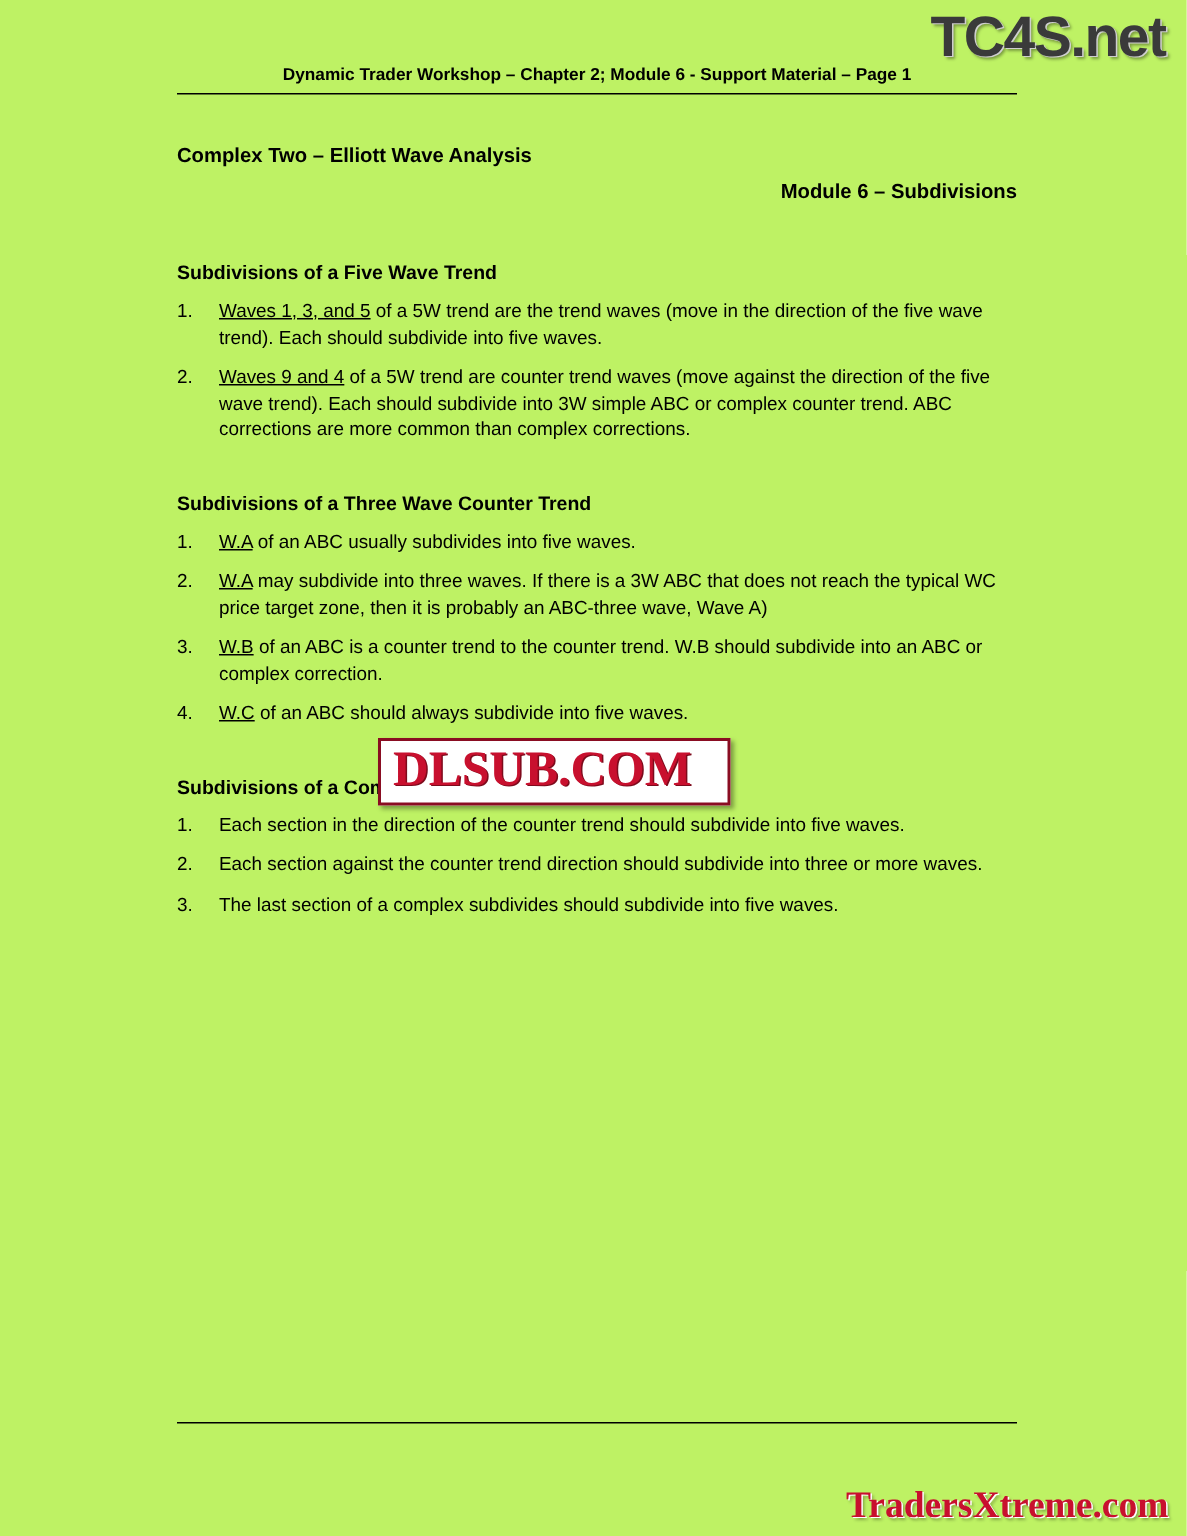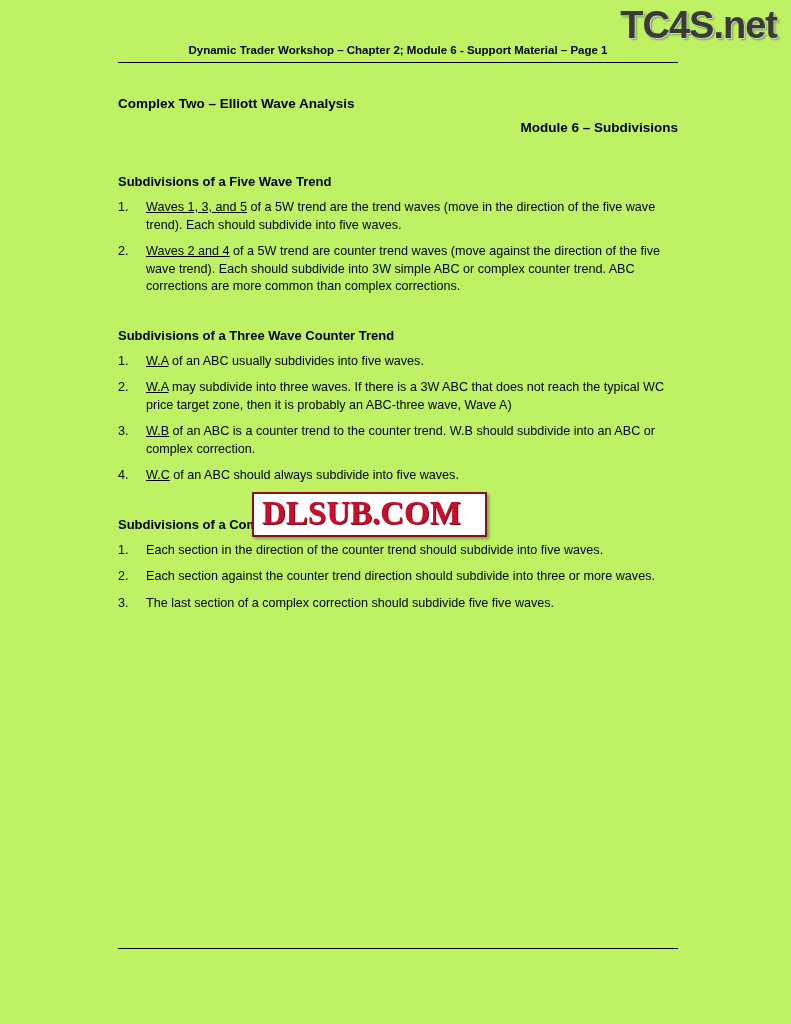--- a/index.html
+++ b/index.html
@@ -174,21 +174,21 @@
     <h1 class="doc-title">Complex Two  – Elliott Wave Analysis</h1>
     <h2 class="doc-subtitle">Module 6 – Subdivisions</h2>
 
     <div class="section" style="margin-top:34px;">
       <div class="section-title">Subdivisions of a Five Wave Trend</div>
       <ol class="list">
         <li>
           <span class="num">1.</span><span class="u">Waves 1, 3, and 5</span><span> of a 5W trend are the trend waves (move in the direction of the five wave trend). Each should subdivide into five waves.</span>
         </li>
         <li>
-          <span class="num">2.</span><span class="u">Waves 2 and 4</span><span> of a 5W trend are counter trend waves (move against the direction of the five wave trend). Each should subdivide into 3W simple ABC or complex counter trend. ABC corrections are more common than complex corrections.</span>
+          <span class="num">2.</span><span class="u">Waves 9 and 4</span><span> of a 5W trend are counter trend waves (move against the direction of the five wave trend). Each should subdivide into 3W simple ABC or complex counter trend. ABC corrections are more common than complex corrections.</span>
         </li>
       </ol>
     </div>
 
     <div class="section" style="margin-top:32px;">
       <div class="section-title">Subdivisions of a Three Wave Counter Trend</div>
       <ol class="list">
         <li>
           <span class="num">1.</span><span class="u">W.A</span><span> of an ABC usually subdivides into five waves.</span>
         </li>
@@ -207,24 +207,25 @@
     <div class="section" style="margin-top:32px;">
       <div class="section-title">Subdivisions of a Complex Counter Trend</div>
       <ol class="list">
         <li>
           <span class="num">1.</span><span>Each section in the direction of the counter trend should subdivide into five waves.</span>
         </li>
         <li>
           <span class="num">2.</span><span>Each section against the counter trend direction should subdivide into three or more waves.</span>
         </li>
         <li>
-          <span class="num">3.</span><span>The last section of a complex correction should subdivide five five waves.</span>
+          <span class="num">3.</span><span>The last section of a complex subdivides should subdivide into five waves.</span>
         </li>
       </ol>
     </div>
   </div>
 
   <div class="wm-dlsub">DLSUB.COM</div>
 
   <div class="footer-line"></div>
 
+  <div class="wm-tx">TradersXtreme.com</div>
 
 </div>
 
 </body></html>

